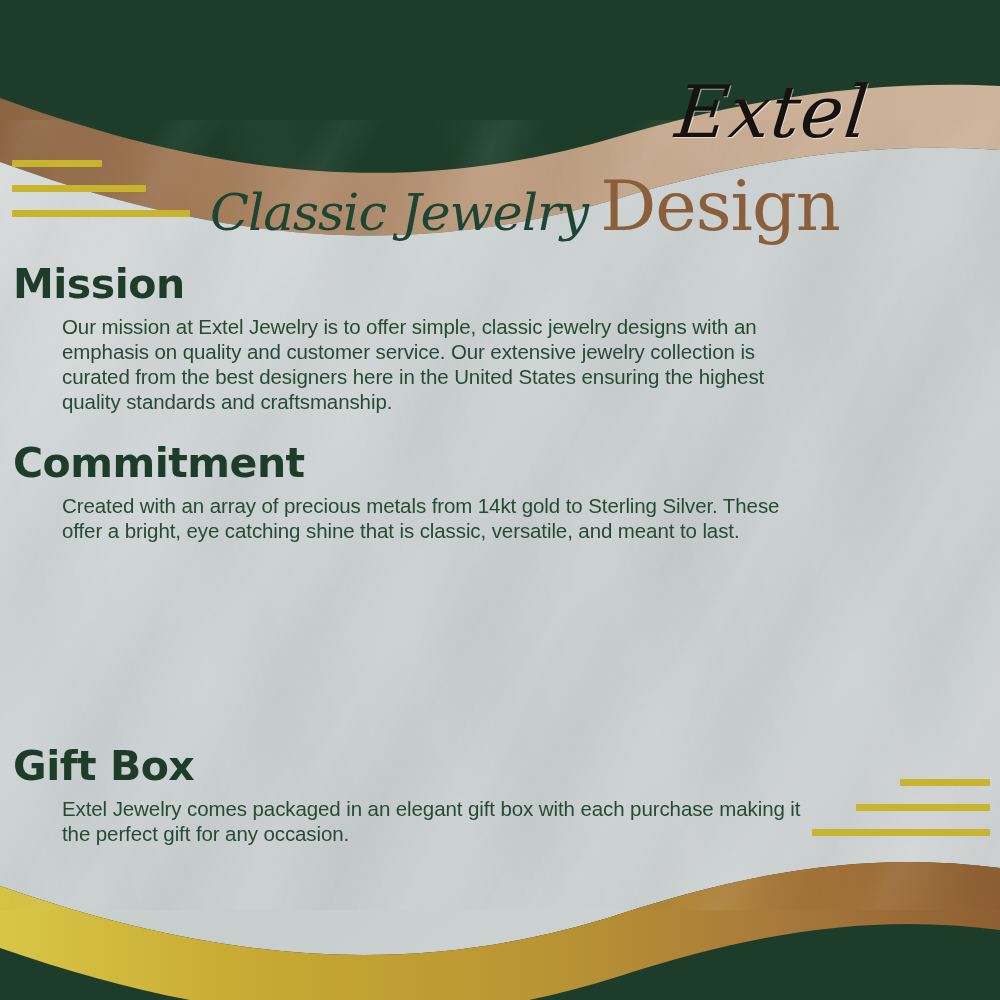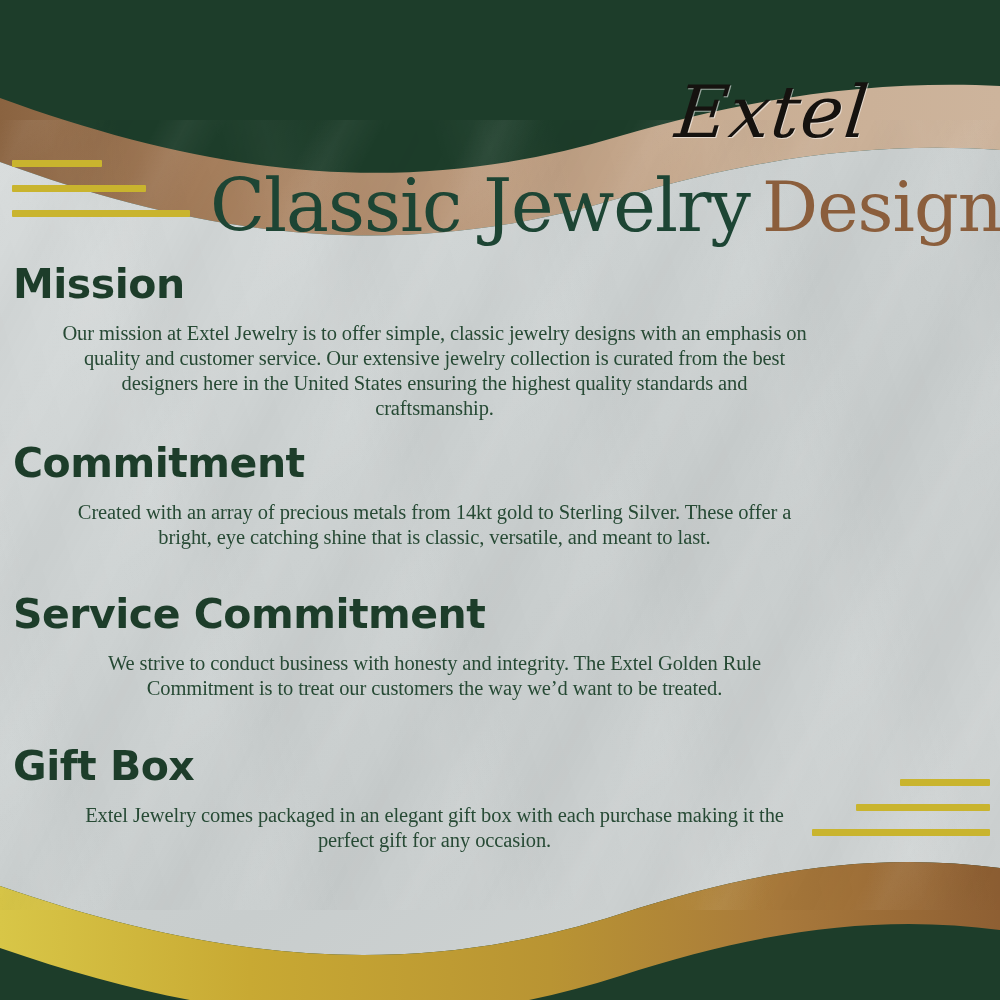--- a/index.html
+++ b/index.html
@@ -104,21 +104,22 @@
   .headline {
     position: absolute;
     left: 210px;
     top: 158px;
     width: 770px;
     height: 96px;
     white-space: nowrap;
   }
   .headline .part-a {
     font-family: "DejaVu Serif", serif;
-    font-size: 72px;
+    font-style: italic;
+    font-size: 51px;
     line-height: 96px;
     color: #1d4534;
     letter-spacing: -1px;
   }
   .headline .part-b {
     font-family: "DejaVu Serif", serif;
     font-style: normal;
     font-size: 70px;
     line-height: 96px;
     color: #8b5e3c;
@@ -131,28 +132,27 @@
   .sec-head {
     margin: 0 0 2px 13px;
     font-family: "DejaVu Sans", sans-serif;
     font-weight: bold;
     font-size: 41px;
     line-height: 52px;
     color: #1d3d2a;
     letter-spacing: -0.5px;
   }
   .sec-body {
-    margin: 11px 18px 0 62px;
-    font-family: Liberation Serif, serif;
+    margin: 4px 18px 0 62px;
+    font-family: Liberation Sans, sans-serif;
     font-weight: normal;
     font-size: 20.5px;
     line-height: 25px;
     color: #274a35;
     letter-spacing: -0.1px;
-    text-align: center;
   }
 
   #sec-mission   { top: 258px; }
   #sec-materials { top: 437px; }
   #sec-service   { top: 588px; }
   #sec-giftbox   { top: 740px; }
 </style>
 </head>
 <body>
 
@@ -212,24 +212,20 @@
     <div class="section" id="sec-mission">
       <h2 class="sec-head">Mission</h2>
       <p class="sec-body">Our mission at Extel Jewelry is to offer simple, classic jewelry designs with an emphasis on quality and customer service. Our extensive jewelry collection is curated from the best designers here in the United States ensuring the highest quality standards and craftsmanship.</p>
     </div>
 
     <div class="section" id="sec-materials">
       <h2 class="sec-head">Commitment</h2>
       <p class="sec-body">Created with an array of precious metals from 14kt gold to Sterling Silver. These offer a bright, eye catching shine that is classic, versatile, and meant to last.</p>
     </div>
 
-    <div class="section" id="sec-service">
-      <h2 class="sec-head">Service Commitment</h2>
-      <p class="sec-body">We strive to conduct business with honesty and integrity. The Extel Golden Rule Commitment is to treat our customers the way we’d want to be treated.</p>
-    </div>
 
     <div class="section" id="sec-giftbox">
       <h2 class="sec-head">Gift Box</h2>
       <p class="sec-body">Extel Jewelry comes packaged in an elegant gift box with each purchase making it the perfect gift for any occasion.</p>
     </div>
 
     <div class="rules-bottom">
       <div class="rule"></div>
       <div class="rule"></div>
       <div class="rule"></div>

